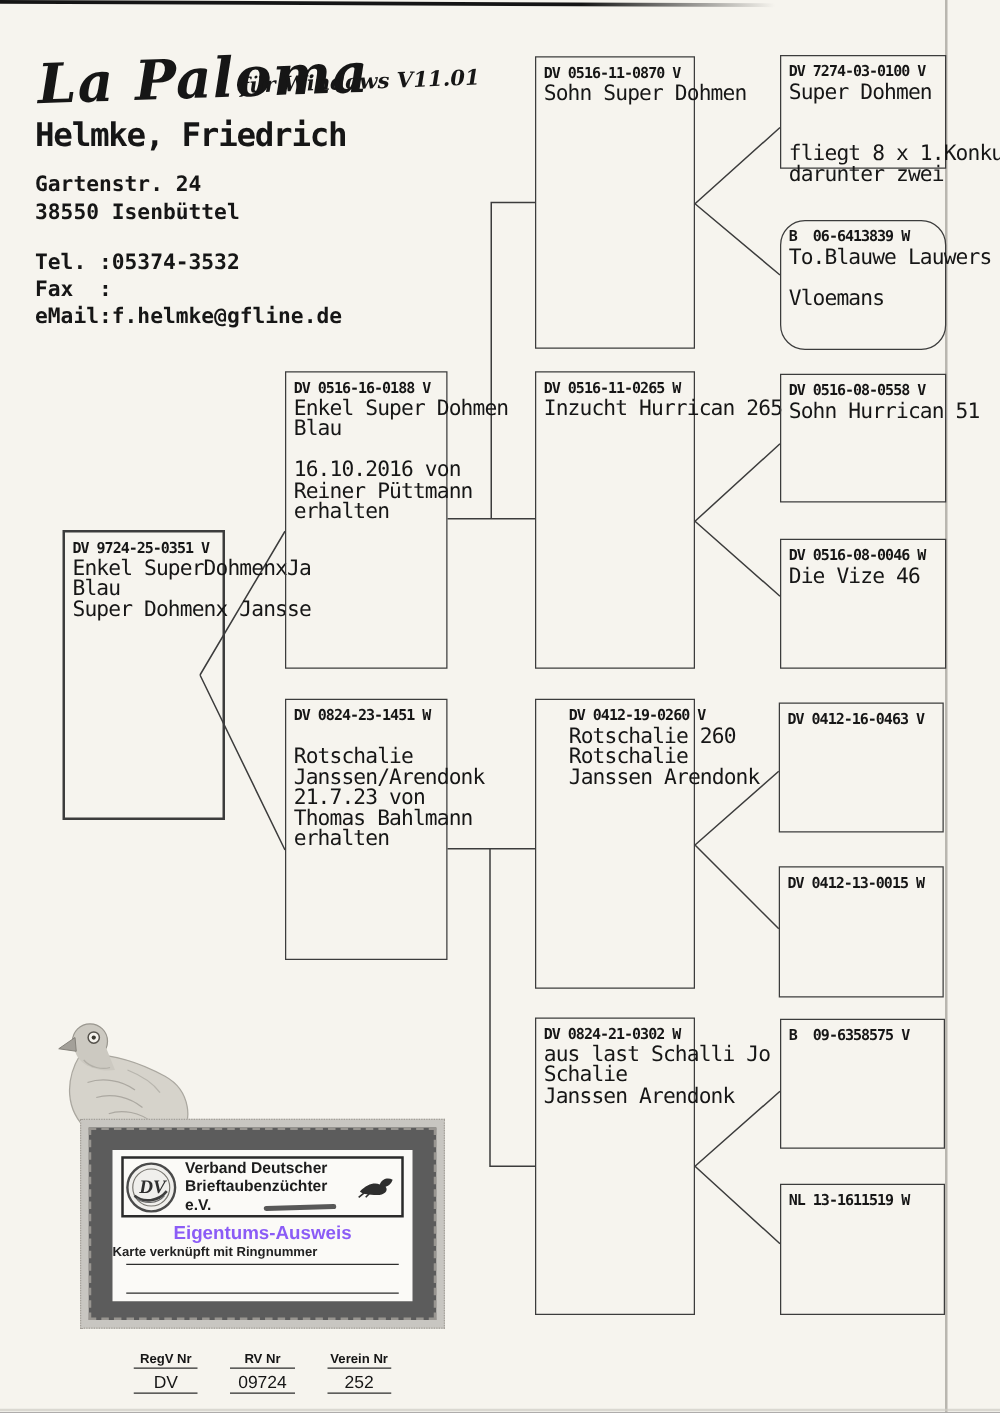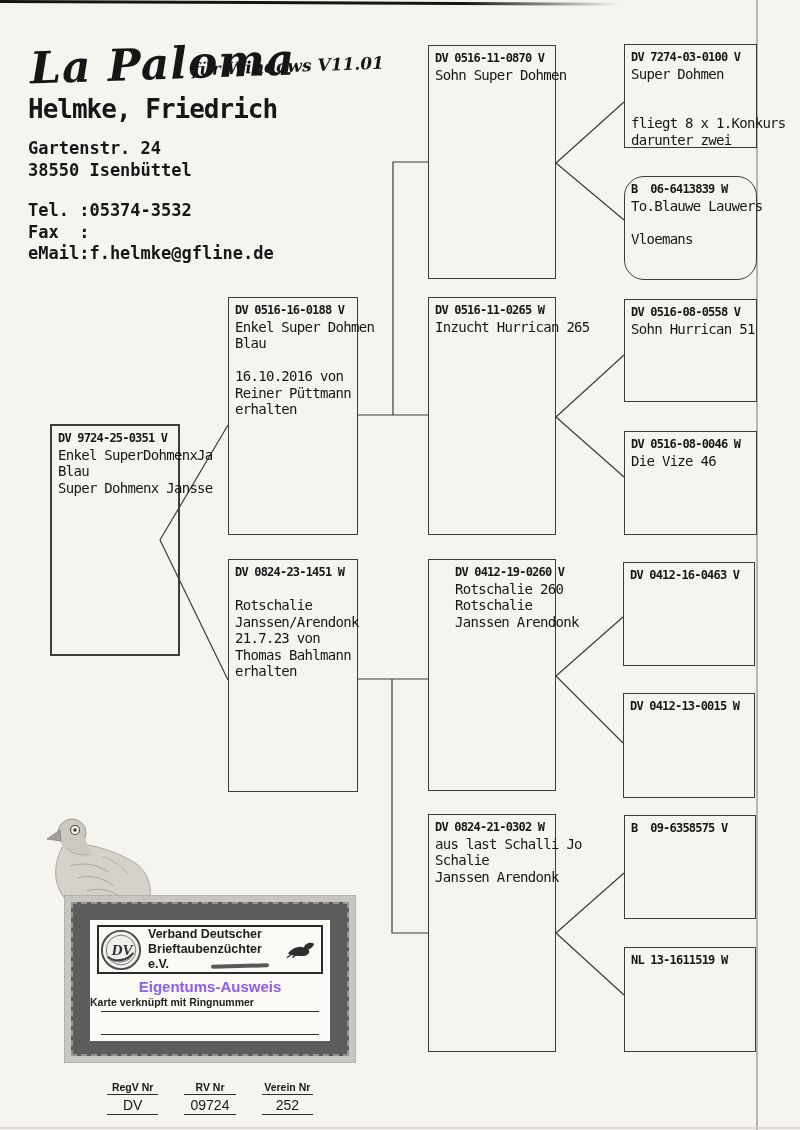--- a/index.html
+++ b/index.html
@@ -31,21 +31,21 @@
   .owner-tel { top:200px; font-size:17px; }
   .owner-fax { top:222px; font-size:17px; }
   .owner-email { top:243px; font-size:17px; }
 
   
   .pbox { position:absolute; border:1px solid #3c3c3c; padding:4px 2px 0 6px;
     box-sizing:border-box; background:rgba(255,255,255,0.0); }
   .pbox.root { border-width:2px;margin-left:20px; }
   .pbox .ring { font-weight:bold; white-space:pre; font-size:12px;
     letter-spacing:-0.8px; line-height:16.5px; }
-  .pbox .desc { white-space:pre; font-size:14px; letter-spacing:-0.7px;
+  .pbox .desc { white-space:pre; font-size:17px; letter-spacing:-0.7px;
     line-height:16.5px; }
   .connectors { position:absolute; left:0; top:0; pointer-events:none; }
 
   
   .pigeon-stamp { position:absolute; left:42px; top:816px; z-index:1; }
 
   
   .stamp-outer { position:absolute; left:64px; top:895px; width:290px; height:166px;
     background:#c8c6c1; border:1px dotted #a39f98; z-index:2; }
   .stamp-frame { position:absolute; left:6px; top:6px; right:6px; bottom:6px;
@@ -115,21 +115,21 @@
 
   <div class="pbox" style="left:228px;top:297px;width:130px;height:238px;">
     <div class="ring">DV 0516-16-0188 V</div>
     <div class="desc">Enkel Super Dohmen
 Blau
 
 16.10.2016 von
 Reiner Püttmann
 erhalten</div>
   </div>
-  <div class="pbox" style="left:228px;top:559px;width:130px;height:233px;">
+  <div class="pbox" style="left:228px;top:559px;width:130px;height:209px;">
     <div class="ring">DV 0824-23-1451 W</div>
     <div class="desc">
 Rotschalie
 Janssen/Arendonk
 21.7.23 von
 Thomas Bahlmann
 erhalten</div>
   </div>
 
   <div class="pbox" style="left:428px;top:45px;width:128px;height:234px;">
@@ -146,21 +146,21 @@
 Rotschalie
 Janssen Arendonk</div>
   </div>
   <div class="pbox" style="left:428px;top:814px;width:128px;height:238px;">
     <div class="ring">DV 0824-21-0302 W</div>
     <div class="desc">aus last Schalli Jo
 Schalie
 Janssen Arendonk</div>
   </div>
 
-  <div class="pbox" style="left:624px;top:44px;width:133px;height:104px;">
+  <div class="pbox" style="left:624px;top:44px;width:133px;height:91px;">
     <div class="ring">DV 7274-03-0100 V</div>
     <div class="desc">Super Dohmen
 
 
 fliegt 8 x 1.Konkurs
 darunter zwei</div>
   </div>
   <div class="pbox" style="left:624px;top:176px;width:133px;height:104px;border-radius:20px;">
     <div class="ring">B  06-6413839 W</div>
     <div class="desc">To.Blauwe Lauwers

